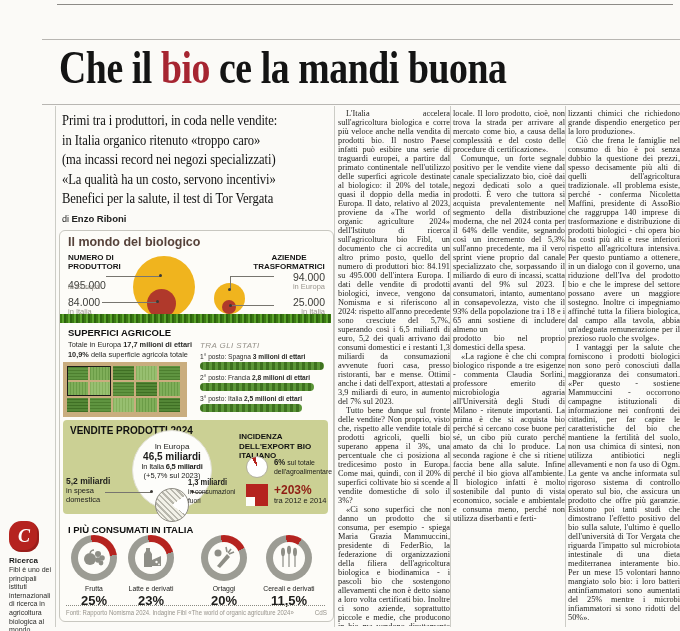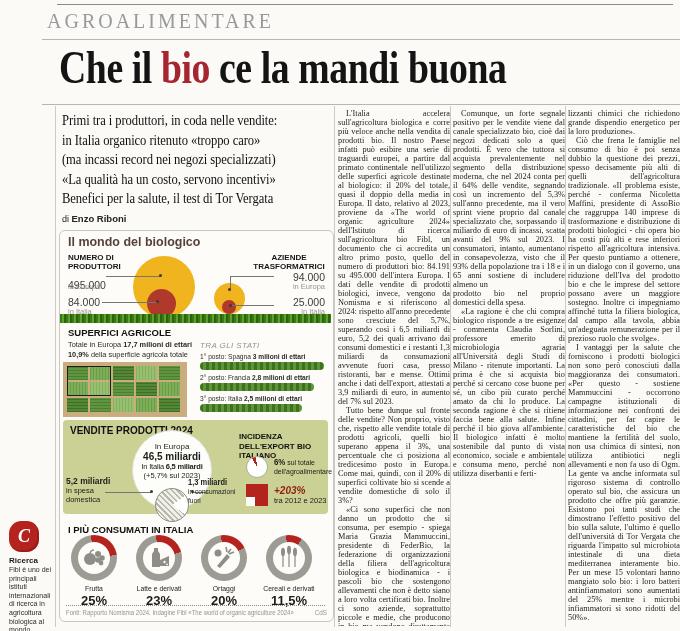--- a/index.html
+++ b/index.html
@@ -82,21 +82,21 @@
   .export-title{position:absolute;left:176px;top:12px;width:90px;font-size:8px;font-weight:bold;line-height:9.5px;color:#111;}
   .pie-export{position:absolute;left:183px;top:36px;width:22px;height:22px;border-radius:50%;
               background:conic-gradient(from -30deg,#b5231f 0 24deg,#ffffff 24deg 360deg);
               border:1px solid #b3b19f;box-sizing:border-box;}
   .exp-share{position:absolute;left:211px;top:38px;width:56px;font-size:7.5px;line-height:8.8px;
              transform:scaleX(.92);transform-origin:left;}
   .exp-share b{font-size:8.5px;}
   .sq-export{position:absolute;left:183px;top:64px;width:22px;height:22px;background:#b5231f;}
   .sq-export .notch{position:absolute;left:0;bottom:0;width:9px;height:9px;background:#fdfdfa;}
   .exp-growth{position:absolute;left:211px;top:66px;font-size:7.5px;line-height:9px;}
-  .exp-growth b{color:#8f1d14;font-size:10px;font-style:italic;}
+  .exp-growth b{color:#8f1d14;font-size:12px;}
 
   
   .cons-title{left:8px;top:293px;font-size:9.5px;font-weight:bold;color:#111;}
   .cons-item{position:absolute;top:304px;width:62px;text-align:center;}
   .donut{width:46px;height:46px;border-radius:50%;margin:0 auto;position:relative;}
   .donut-hole{position:absolute;left:7px;top:7px;width:32px;height:32px;border-radius:50%;
               background:#fdfcf8;display:flex;align-items:center;justify-content:center;}
   .cons-name{font-size:7.6px;margin-top:3px;white-space:nowrap;transform:scaleX(.9);transform-origin:center;}
   .cons-pct{font-size:13px;font-weight:bold;}
   .dots-rule{left:6px;top:374px;width:259px;border-top:1px dotted #8a8a82;position:absolute;}
@@ -126,21 +126,20 @@
   .q-author{color:#b5231f;font-weight:bold;font-size:10.5px;margin:0 0 1px;}
   .q-text{font-weight:bold;font-size:10.5px;line-height:12px;text-indent:0;text-align:left;}
   svg .ic{fill:#8e8e86;}
 </style>
 </head>
 <body>
 
 <div class="page">
 
   <div class="rule top-rule"></div>
-  <div class="abs kicker">AGROALIMENTARE</div>
   <div class="rule kicker-rule"></div>
   <h1 class="abs headline" style="margin:0;"><span>Che il </span><span class="hl-red">bio</span><span> ce la mandi buona</span></h1>
   <div class="rule headline-rule"></div>
 
   <div class="vrule" style="left:55px;"></div>
   <div class="vrule" style="left:334px;"></div>
   <div class="vrule" style="left:450px;"></div>
   <div class="vrule" style="left:565px;"></div>
 
   <div class="abs lead">
@@ -228,21 +227,21 @@
       <div class="conn" style="left:130px;top:72px;width:14px;"></div>
       <div class="dot" style="left:128px;top:70px;"></div>
       <div class="s-lab s-left"><b>5,2 miliardi</b><br><span>in spesa domestica</span></div>
       <div class="s-lab s-right"><b>1,3 miliardi</b><div>in consumazioni fuori</div></div>
       <div class="export-title">INCIDENZA DELL'EXPORT BIO ITALIANO</div>
       <div class="pie-export"></div>
       <div class="exp-share"><b>6%</b><span> sul totale dell'agroalimentare</span></div>
       <div class="sq-export">
           <div class="notch"></div>
         </div>
-      <div class="exp-growth"><b>+203%</b><br><span>tra 2012 e 2023</span></div>
+      <div class="exp-growth"><b>+203%</b><br><span>tra 2012 e 2014</span></div>
     </div>
 
     <div class="abs cons-title">I PIÙ CONSUMATI IN ITALIA</div>
 
     <div class="cons-item" style="left:3px;">
       <div class="donut" id="donut-0" style="background: conic-gradient(from -8deg, rgb(181, 35, 31) 0deg, rgb(181, 35, 31) 90deg, rgb(156, 156, 148) 90deg, rgb(156, 156, 148) 360deg);">
         <div class="donut-hole">
           <svg width="26" height="26" viewBox="0 0 26 26">
               <g class="ic">
                 <circle cx="9" cy="14" r="6"></circle>
@@ -252,21 +251,21 @@
                 <circle cx="17" cy="15" r="2.8"></circle>
                 <circle cx="20" cy="18" r="2.4"></circle>
               </g>
             </svg>
         </div>
       </div>
       <div class="cons-name">Frutta</div>
       <div class="cons-pct">25%</div>
     </div>
 
-    <div class="cons-item" style="left:68px;">
+    <div class="cons-item" style="left:60px;">
       <div class="donut" id="donut-1" style="background: conic-gradient(from -8deg, rgb(181, 35, 31) 0deg, rgb(181, 35, 31) 82.8deg, rgb(156, 156, 148) 82.8deg, rgb(156, 156, 148) 360deg);">
         <div class="donut-hole">
           <svg width="26" height="26" viewBox="0 0 26 26">
               <g class="ic">
                 <path d="M8 3h4v3l2 3v13H6V9l2-3z"></path>
                 <path d="M14 15l9-4v10h-9z"></path>
                 <circle cx="18.5" cy="17" r="1.2" fill="#fdfcf8"></circle>
                 <circle cx="21" cy="19.3" r="0.9" fill="#fdfcf8"></circle>
               </g>
             </svg>
@@ -322,20 +321,21 @@
   <div class="abs sb-label">Ricerca</div>
   <div class="abs sb-text"><span>Fibl è uno dei principali istituti internazionali di ricerca in agricoltura biologica al mondo</span><br></div>
 
   <div class="col c1">
     <p>L'Italia accelera sull'agricoltura biologica e corre più veloce anche nella vendita di prodotti bio. Il nostro Paese infatti può esibire una serie di traguardi europei, a partire dal primato continentale nell'utilizzo delle superfici agricole destinate al biologico: il 20% del totale, quasi il doppio della media in Europa. Il dato, relativo al 2023, proviene da «The world of organic agriculture 2024» dell'Istituto di ricerca sull'agricoltura bio Fibl, un documento che ci accredita un altro primo posto, quello del numero di produttori bio: 84.191 su 495.000 dell'intera Europa. I dati delle vendite di prodotti biologici, invece, vengono da Nomisma e si riferiscono al 2024: rispetto all'anno precedente sono cresciute del 5,7%, superando così i 6,5 miliardi di euro, 5,2 dei quali arrivano dai consumi domestici e i restanti 1,3 miliardi da consumazioni avvenute fuori casa, presso ristoranti, bar e mense. Ottimi anche i dati dell'export, attestati a 3,9 miliardi di euro, in aumento del 7% sul 2023.</p>
     <p>Tutto bene dunque sul fronte delle vendite? Non proprio, visto che, rispetto alle vendite totale di prodotti agricoli, quelli bio superano appena il 3%, una percentuale che ci posiziona al tredicesimo posto in Europa. Come mai, quindi, con il 20% di superfici coltivate bio si scende a vendite domestiche di solo il 3%?</p>
     <p>«Ci sono superfici che non danno un prodotto che si consuma, per esempio - spiega Maria Grazia Mammuccini, presidente di FederBio, la federazione di organizzazioni della filiera dell'agricoltura biologica e biodinamica - i pascoli bio che sostengono allevamenti che non è detto siano a loro volta certificati bio. Inoltre ci sono aziende, soprattutto piccole e medie, che producono in bio ma vendono direttamente al mercato</p>
   </div>
 
   <div class="col c2">
+    <p class="noind">locale. Il loro prodotto, cioè, non trova la strada per arrivare al mercato come bio, a causa della complessità e del costo delle procedure di certificazione».</p>
     <p>Comunque, un forte segnale positivo per le vendite viene dal canale specializzato bio, cioè dai negozi dedicati solo a quei prodotti. È vero che tuttora si acquista prevalentemente nel segmento della distribuzione moderna, che nel 2024 conta per il 64% delle vendite, segnando così un incremento del 5,3% sull'anno precedente, ma il vero sprint viene proprio dal canale specializzato che, sorpassando il miliardo di euro di incassi, scatta avanti del 9% sul 2023. I consumatori, intanto, aumentano in consapevolezza, visto che il 93% della popolazione tra i 18 e i 65 anni sostiene di includere almeno un</p>
     <p class="noind">prodotto bio nel proprio domestici della spesa.</p>
     <p>«La ragione è che chi compra biologico risponde a tre esigenze - commenta Claudia Sorlini, professore emerito di microbiologia agraria all'Università degli Studi di Milano - ritenute importanti. La prima è che si acquista bio perché si cercano cose buone per sé, un cibo più curato perché amato da chi lo produce. La seconda ragione è che si ritiene faccia bene alla salute. Infine perché il bio giova all'ambiente. Il biologico infatti è molto sostenibile dal punto di vista economico, sociale e ambientale e consuma meno, perché non utilizza diserbanti e ferti-</p>
   </div>
 
   <div class="col c3">
     <p class="noind">lizzanti chimici che richiedono grande dispendio energetico per la loro produzione».</p>
     <p>Ciò che frena le famiglie nel consumo di bio è poi senza dubbio la questione dei prezzi, spesso decisamente più alti di quelli dell'agricoltura tradizionale. «Il problema esiste, perché - conferma Nicoletta Maffini, presidente di AssoBio che raggruppa 140 imprese di trasformazione e distribuzione di prodotti biologici - chi opera bio ha costi più alti e rese inferiori rispetto all'agricoltura intensiva. Per questo puntiamo a ottenere, in un dialogo con il governo, una riduzione dell'Iva del prodotto bio e che le imprese del settore possano avere un maggiore sostegno. Inoltre ci impegniamo affinché tutta la filiera biologica, dal campo alla tavola, abbia un'adeguata remunerazione per il prezioso ruolo che svolge».</p>
     <p>I vantaggi per la salute che forniscono i prodotti biologici non sono però conosciuti dalla maggioranza dei consumatori. «Per questo - sostiene Mammuccini - occorrono campagne istituzionali di informazione nei confronti dei cittadini, per far capire le caratteristiche del bio che mantiene la fertilità del suolo, non usa chimica di sintesi, non utilizza antibiotici negli allevamenti e non fa uso di Ogm. La gente va anche informata sul rigoroso sistema di controllo operato sul bio, che assicura un prodotto che offre più garanzie. Esistono poi tanti studi che dimostrano l'effetto positivo del bio sulla salute, l'ultimo è quello dell'università di Tor Vergata che riguarda l'impatto sul microbiota intestinale di una dieta mediterranea interamente bio. Per un mese 15 volontari hanno mangiato solo bio: i loro batteri antinfiammatori sono aumentati del 25% mentre i microbi infiammatori si sono ridotti del 50%».</p>
 

